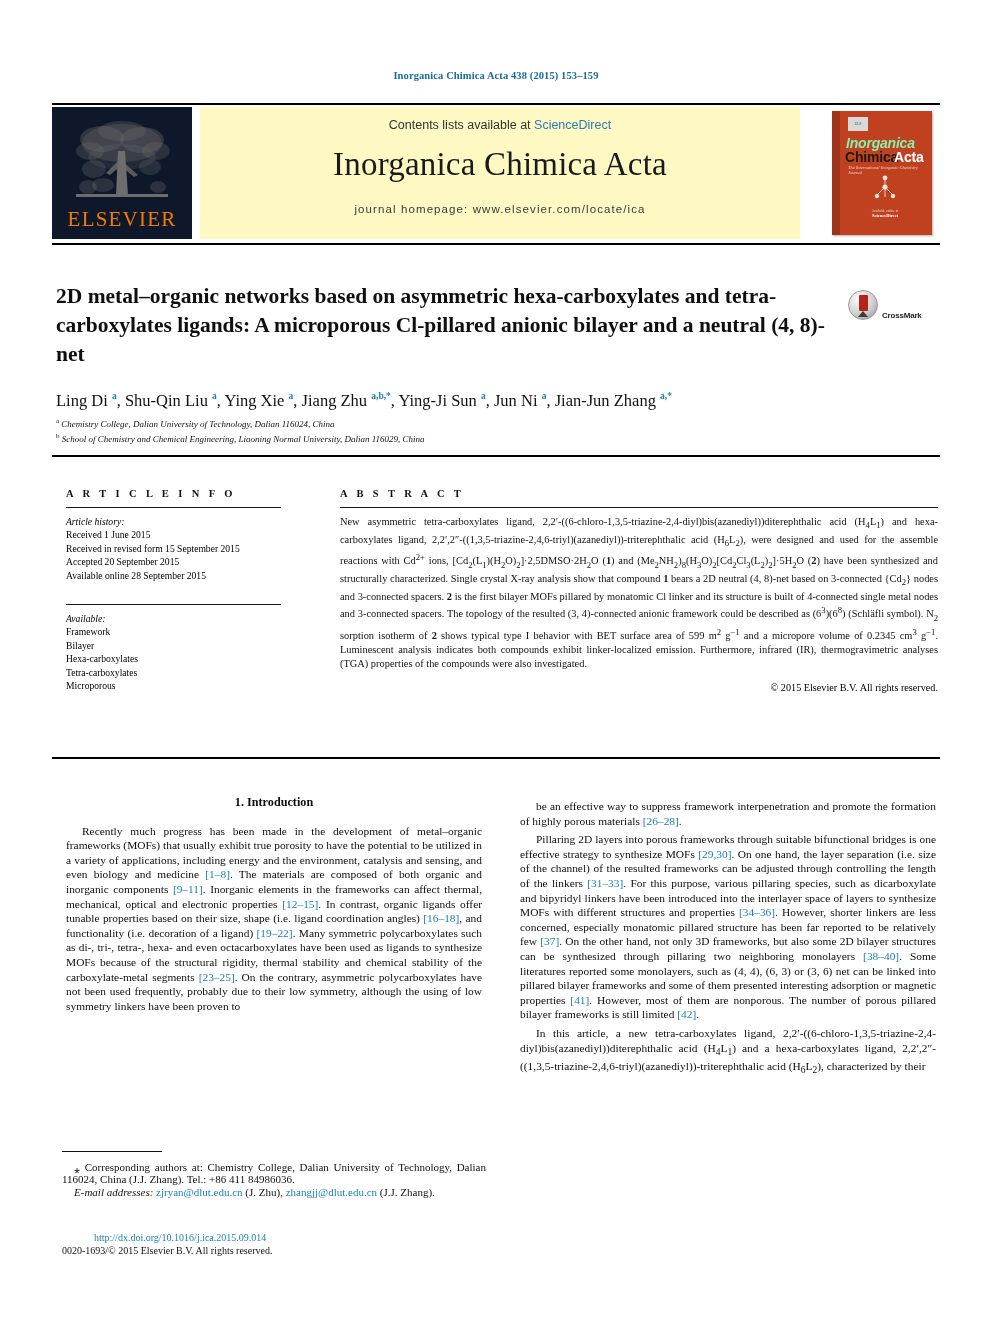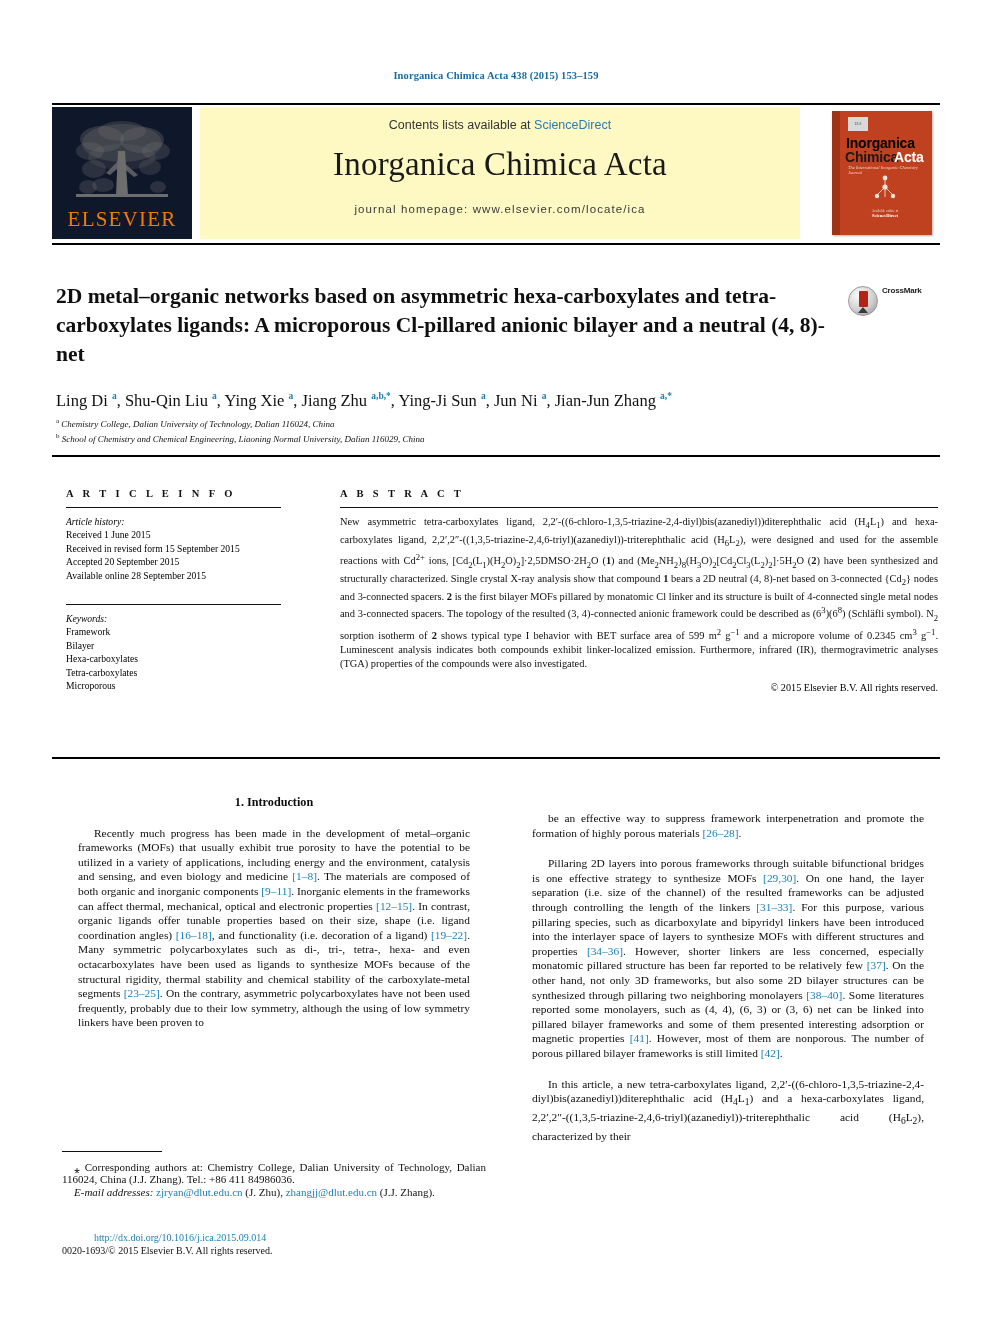--- a/index.html
+++ b/index.html
@@ -141,22 +141,23 @@
     width: 20px; height: 14px;
     background: #d9d9d9;
     font-size: 4px;
     color: #555;
     text-align: center;
     line-height: 14px;
   }
   .cov-t1 {
     position: absolute; left: 14px; top: 24px;
     font-family: "Liberation Sans", sans-serif;
-    font-weight: bold; font-size: 14px; color: #000000;
+    font-weight: bold; font-size: 14px; color: #86efac;
     letter-spacing: -.2px;
+    font-style: italic;
   }
   .cov-t2 {
     position: absolute; left: 13px; top: 38px;
     font-family: "Liberation Sans", sans-serif;
     font-weight: bold; font-size: 14px; color: #1a1a1a;
     letter-spacing: -.2px;
   }
   .cov-t3 {
     position: absolute; left: 62px; top: 38px;
     font-family: "Liberation Sans", sans-serif;
@@ -199,21 +200,21 @@
     line-height: 29px;
     color: #0f0f0f;
   }
   .crossmark {
     position: absolute;
     right: 52px;
     top: 286px;
     width: 92px;
     height: 34px;
     display: flex;
-    align-items: flex-start;
+    align-items: flex-end;
   }
   .cm-circle {
     width: 30px; height: 30px; border-radius: 50%;
     background: radial-gradient(circle at 35% 30%, #fdfdfd 0%, #cfcfcf 55%, #8e8e8e 100%);
     position: relative;
     border: 1px solid #9a9a9a;
     box-sizing: border-box;
   }
   .cm-bar {
     position: absolute;
@@ -347,21 +348,21 @@
     color: #0d0d0d;
   }
   .col.left  { left: 62px; }
   .col.right { left: 516px; }
   .col h2 {
     font-size: 12.2px;
     font-weight: bold;
     margin: 0 0 14px 0;
     text-align: center;
   }
-  .col p { margin: 16px; text-indent: 16px; }
+  .col p { margin: 4px; text-indent: 16px; }
   .ref { color: #1a7fb5; }
 
   
   .foot-rule {
     position: absolute;
     left: 62px;
     top: 1151px;
     width: 100px;
     height: 1px;
     background: #111;
@@ -485,21 +486,21 @@
     <div class="thin-rule"></div>
     <div class="ital">Article history:</div>
     <div class="lines">
         <div>Received 1 June 2015</div>
         <div>Received in revised form 15 September 2015</div>
         <div>Accepted 20 September 2015</div>
         <div>Available online 28 September 2015</div>
       </div>
     <div class="gap"></div>
     <div class="thin-rule"></div>
-    <div class="ital">Keywords:</div>
+    <div class="ital">Available:</div>
     <div class="lines">
         <div>Framework</div>
         <div>Bilayer</div>
         <div>Hexa-carboxylates</div>
         <div>Tetra-carboxylates</div>
         <div>Microporous</div>
       </div>
   </div>
 
   <div class="abscol">

